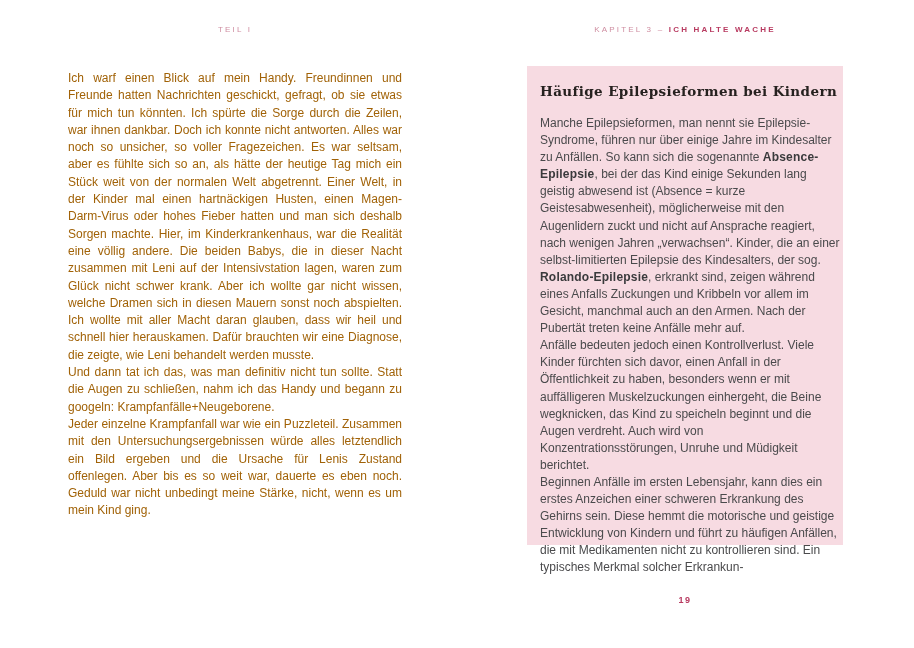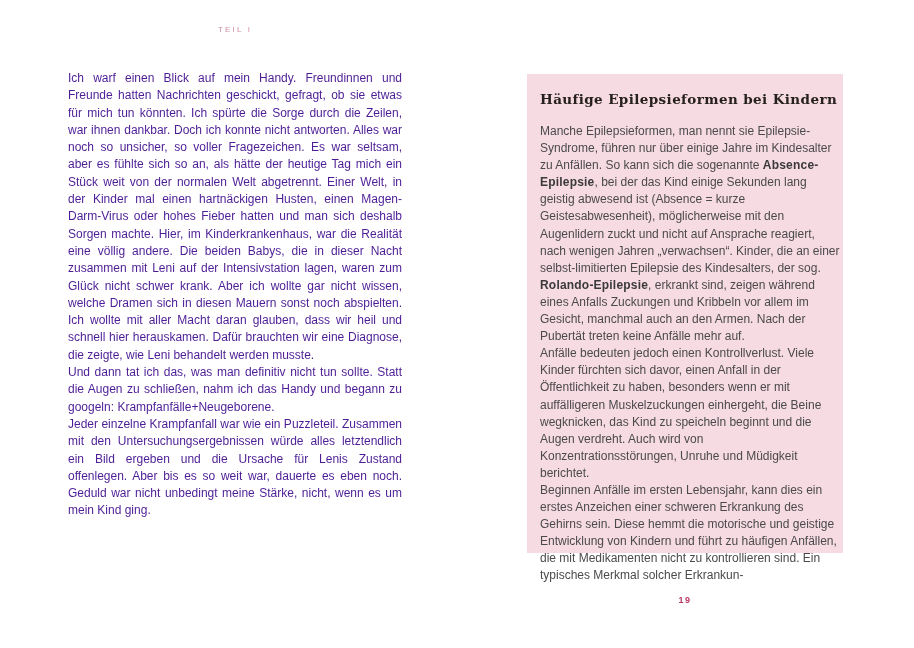--- a/index.html
+++ b/index.html
@@ -31,29 +31,29 @@
   .page-left .running-head  { left: 68px; width: 334px; }
   .page-right .running-head { left: 70px; width: 316px; }
   .running-head .head-strong {
     color: #b83a60; font-weight: bold;
   }
 
   
   .body-text {
     position: absolute; left: 68px; top: 70px; width: 334px;
     font-size: 12px; line-height: 17.3px;
-    color: #4c1d95;
+    color: #a16207;
     text-align: justify;
     hyphens: auto; -webkit-hyphens: auto;
   }
   .body-text p { margin: 0; }
 
   
   .infobox {
-    position: absolute; left: 70px; top: 74px;
+    position: absolute; left: 70px; top: 66px;
     width: 316px; height: 479px;
     background: #f7dbe2;
     padding: 17px 0 0 13px;
   }
   .infobox-title {
     font-family: "DejaVu Serif", serif;
     font-size: 13.5px; font-weight: bold;
     letter-spacing: 0.4px;
     color: #26211f;
     margin-bottom: 16px;
@@ -87,20 +87,23 @@
 
     <div class="body-text">
         <p>Ich warf einen Blick auf mein Handy. Freundinnen und Freunde hatten Nachrichten geschickt, gefragt, ob sie etwas für mich tun könnten. Ich spürte die Sorge durch die Zeilen, war ihnen dankbar. Doch ich konnte nicht antworten. Alles war noch so unsicher, so voller Fragezeichen. Es war seltsam, aber es fühlte sich so an, als hätte der heutige Tag mich ein Stück weit von der normalen Welt abgetrennt. Einer Welt, in der Kinder mal einen hartnäckigen Husten, einen Magen-Darm-Virus oder hohes Fieber hatten und man sich deshalb Sorgen machte. Hier, im Kinderkrankenhaus, war die Realität eine völlig andere. Die beiden Babys, die in dieser Nacht zusammen mit Leni auf der Intensivstation lagen, waren zum Glück nicht schwer krank. Aber ich wollte gar nicht wissen, welche Dramen sich in diesen Mauern sonst noch abspielten. Ich wollte mit aller Macht daran glauben, dass wir heil und schnell hier herauskamen. Dafür brauchten wir eine Diagnose, die zeigte, wie Leni behandelt werden musste.</p>
         <p>Und dann tat ich das, was man definitiv nicht tun sollte. Statt die Augen zu schließen, nahm ich das Handy und begann zu googeln: Krampfanfälle+Neugeborene.</p>
         <p>Jeder einzelne Krampfanfall war wie ein Puzzleteil. Zusammen mit den Untersuchungsergebnissen würde alles letztendlich ein Bild ergeben und die Ursache für Lenis Zustand offenlegen. Aber bis es so weit war, dauerte es eben noch. Geduld war nicht unbedingt meine Stärke, nicht, wenn es um mein Kind ging.</p>
       </div>
 
   </div>
 
   <div class="page page-right">
+    <div class="running-head">
+      <span>KAPITEL 3 – </span><span class="head-strong">ICH HALTE WACHE</span>
+    </div>
 
     <div class="infobox">
       <div class="infobox-title">Häufige Epilepsieformen bei Kindern</div>
       <div class="infobox-body">
           <p>Manche Epilepsieformen, man nennt sie Epilepsie-Syndrome, führen nur über einige Jahre im Kindesalter zu Anfällen. So kann sich die sogenannte <strong>Absence-Epilepsie</strong>, bei der das Kind einige Sekunden lang geistig abwesend ist (Absence = kurze Geistesabwesenheit), möglicherweise mit den Augenlidern zuckt und nicht auf Ansprache reagiert, nach wenigen Jahren „verwachsen“. Kinder, die an einer selbst-limitierten Epilepsie des Kindesalters, der sog. <strong>Rolando-Epilepsie</strong>, erkrankt sind, zeigen während eines Anfalls Zuckungen und Kribbeln vor allem im Gesicht, manchmal auch an den Armen. Nach der Pubertät treten keine Anfälle mehr auf.</p>
           <p>Anfälle bedeuten jedoch einen Kontrollverlust. Viele Kinder fürchten sich davor, einen Anfall in der Öffentlichkeit zu haben, besonders wenn er mit auffälligeren Muskelzuckungen einhergeht, die Beine wegknicken, das Kind zu speicheln beginnt und die Augen verdreht. Auch wird von Konzentrationsstörungen, Unruhe und Müdigkeit berichtet.</p>
           <p>Beginnen Anfälle im ersten Lebensjahr, kann dies ein erstes Anzeichen einer schweren Erkrankung des Gehirns sein. Diese hemmt die motorische und geistige Entwicklung von Kindern und führt zu häufigen Anfällen, die mit Medikamenten nicht zu kontrollieren sind. Ein typisches Merkmal solcher Erkrankun-</p>
         </div>
     </div>
 

